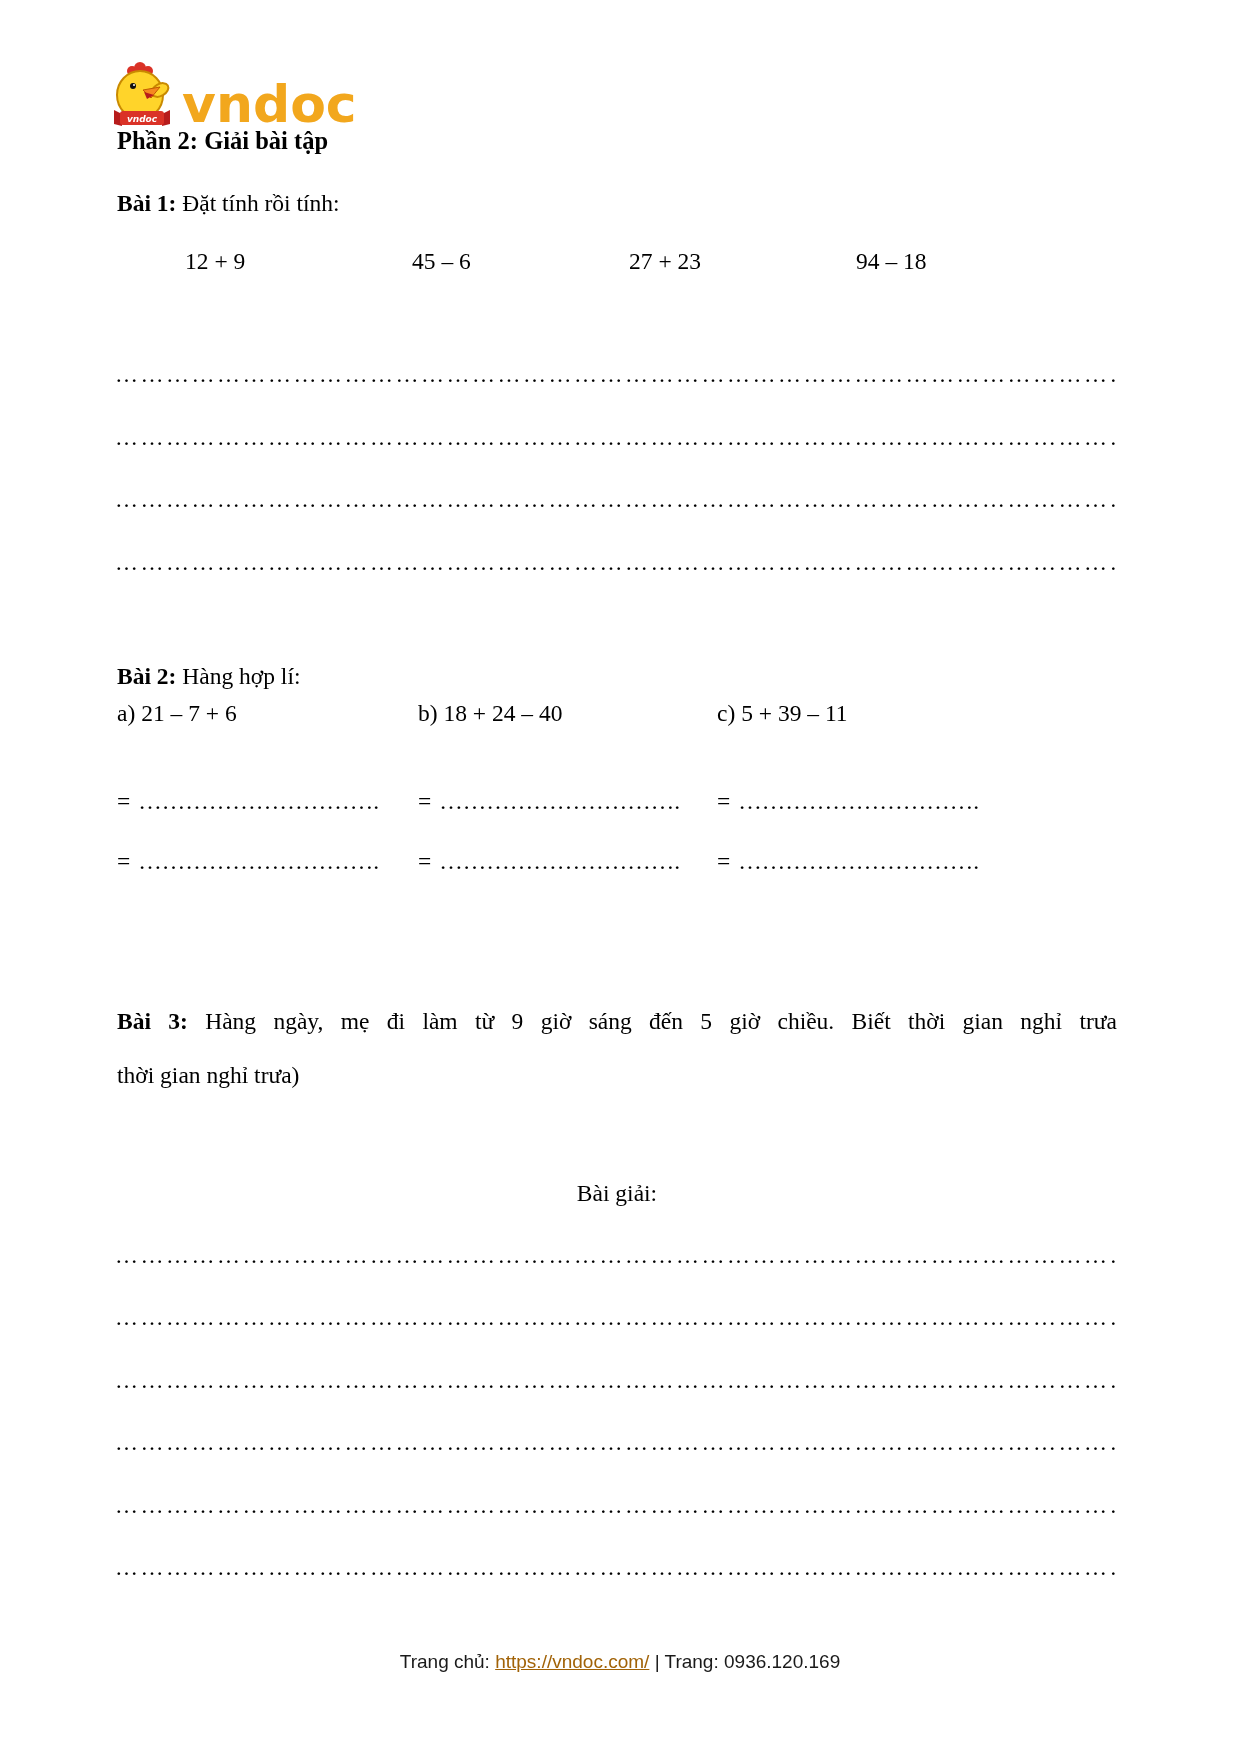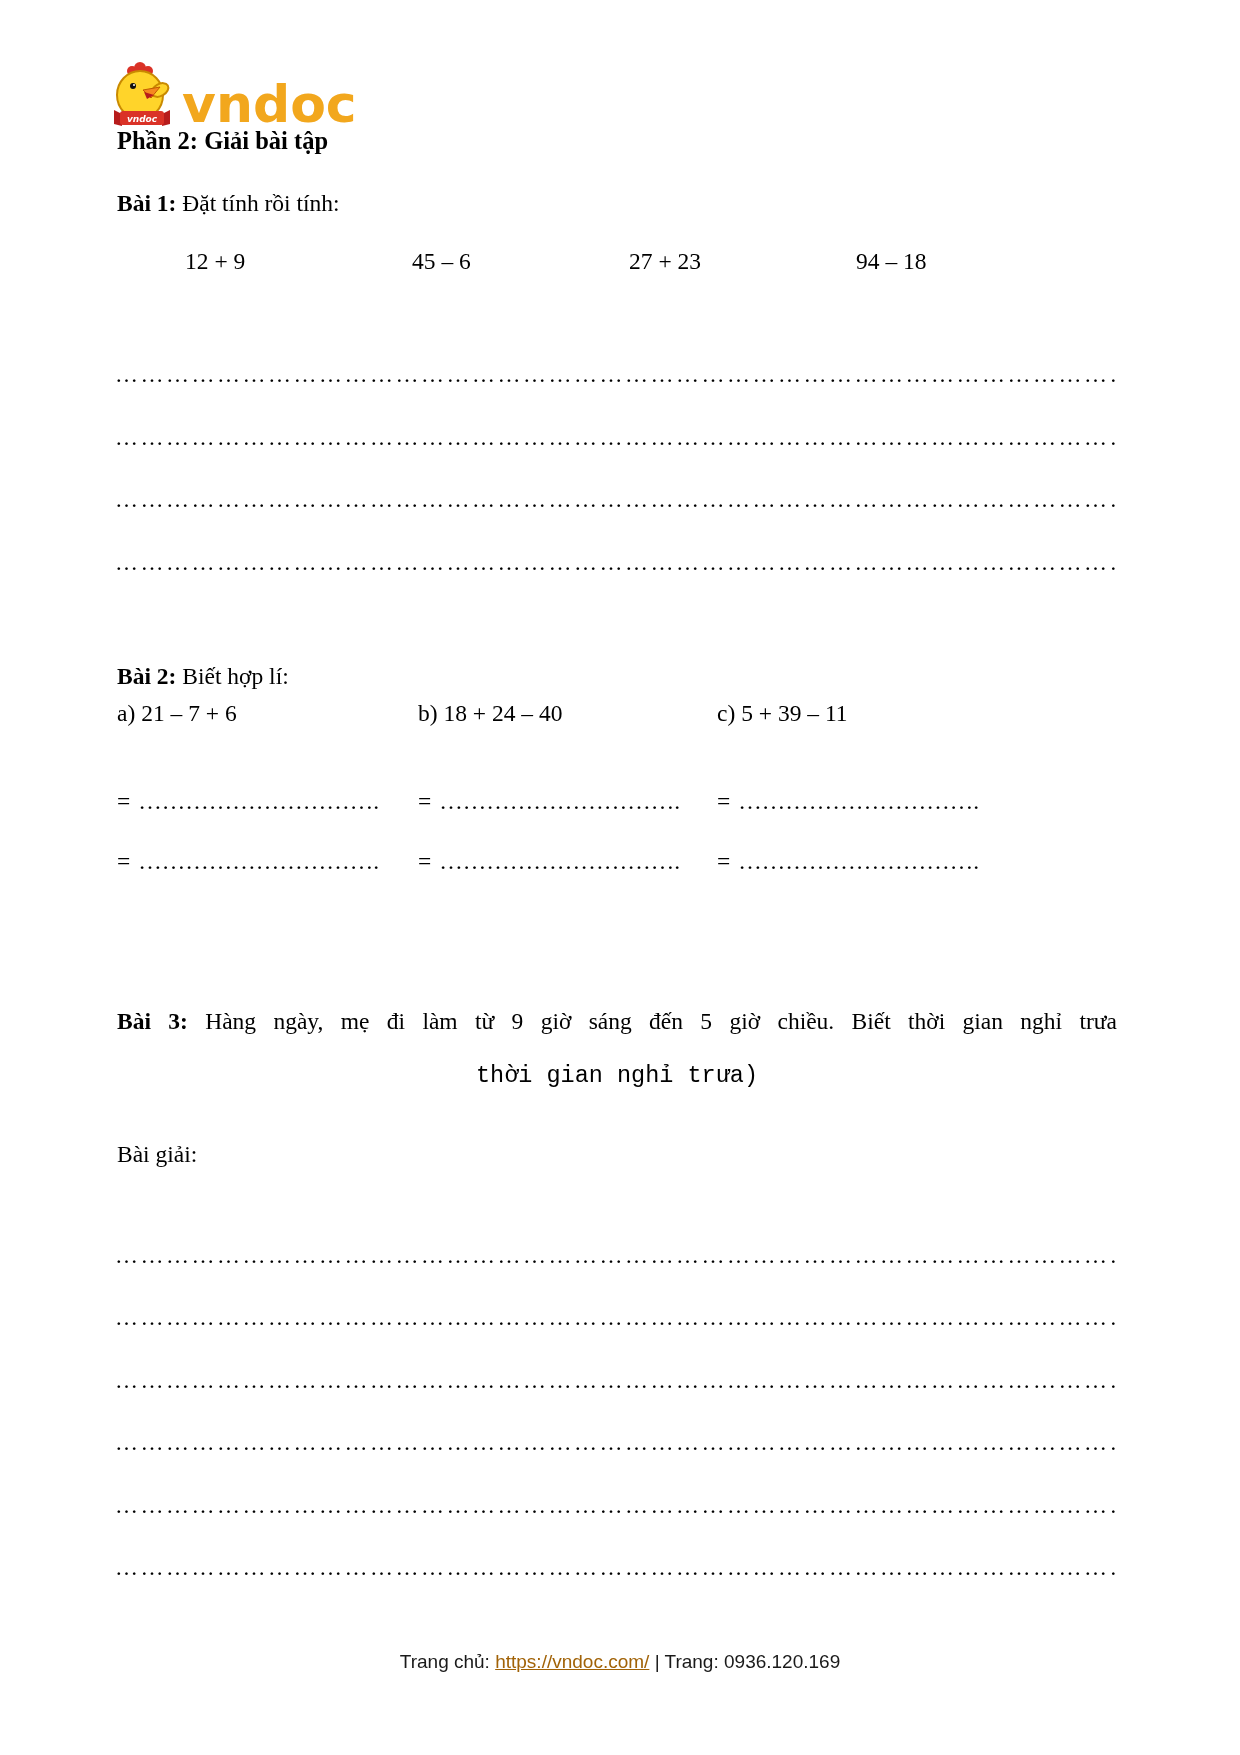--- a/index.html
+++ b/index.html
@@ -50,23 +50,23 @@
   .col-a { left:117px; } .col-b { left:418px; } .col-c { left:717px; }
   .b2-expr { top:700px; white-space:nowrap;text-align:right; }
   .b2-eq1  { top:788px; }
   .b2-eq2  { top:848px; }
   .eqcell  { width:268px; white-space:nowrap; overflow:hidden; }
   .eqcell .eq { display:inline-block; margin-right:8px; }
 
   
   .b3-para { left:117px; top:995px; width:1000px; line-height:53.5px; }
   .jline { text-align: justify; text-align-last: justify; }
-  .lline { text-align: center; font-family: Liberation Mono, monospace; }
+  .lline { text-align: left; }
 
-  .solution-heading { left:117px; top:1141px; width:1000px; }
+  .solution-heading { left:117px; top:1180px; width:1000px; text-align:center; }
 
   
   .footer {
     left:0; top:1651px; width:1240px; text-align:center;
     font-family:"Liberation Sans","DejaVu Sans",sans-serif;
     font-size:19px; color:#1a1a1a;
   }
   .footer a { text-decoration: underline; }
 </style>
 </head>
@@ -111,21 +111,21 @@
   <div class="abs expr e2">45 – 6</div>
   <div class="abs expr e3">27 + 23</div>
   <div class="abs expr e4">94 – 18</div>
 
   <div class="abs dotline b1-l1">………………………………………………………………………………………………………………………………………………………………………………………………..</div>
   <div class="abs dotline b1-l2">………………………………………………………………………………………………………………………………………………………………………………………………..</div>
   <div class="abs dotline b1-l3">………………………………………………………………………………………………………………………………………………………………………………………………..</div>
   <div class="abs dotline b1-l4">………………………………………………………………………………………………………………………………………………………………………………………………..</div>
 
   <div class="abs h-bai2">
-    <span class="bold">Bài 2:</span><span> Biết hợp lí:</span>
+    <span class="bold">Bài 2:</span><span> Hàng hợp lí:</span>
   </div>
 
   <div class="abs b2-expr col-a">a) 21 – 7 +  6</div>
   <div class="abs b2-expr col-b">b) 18 + 24 – 40</div>
   <div class="abs b2-expr col-c">c) 5 + 39 – 11</div>
 
   <div class="abs b2-eq1 col-a eqcell">
     <span class="eq">=</span><span>………………………….</span>
   </div>
   <div class="abs b2-eq1 col-b eqcell">

